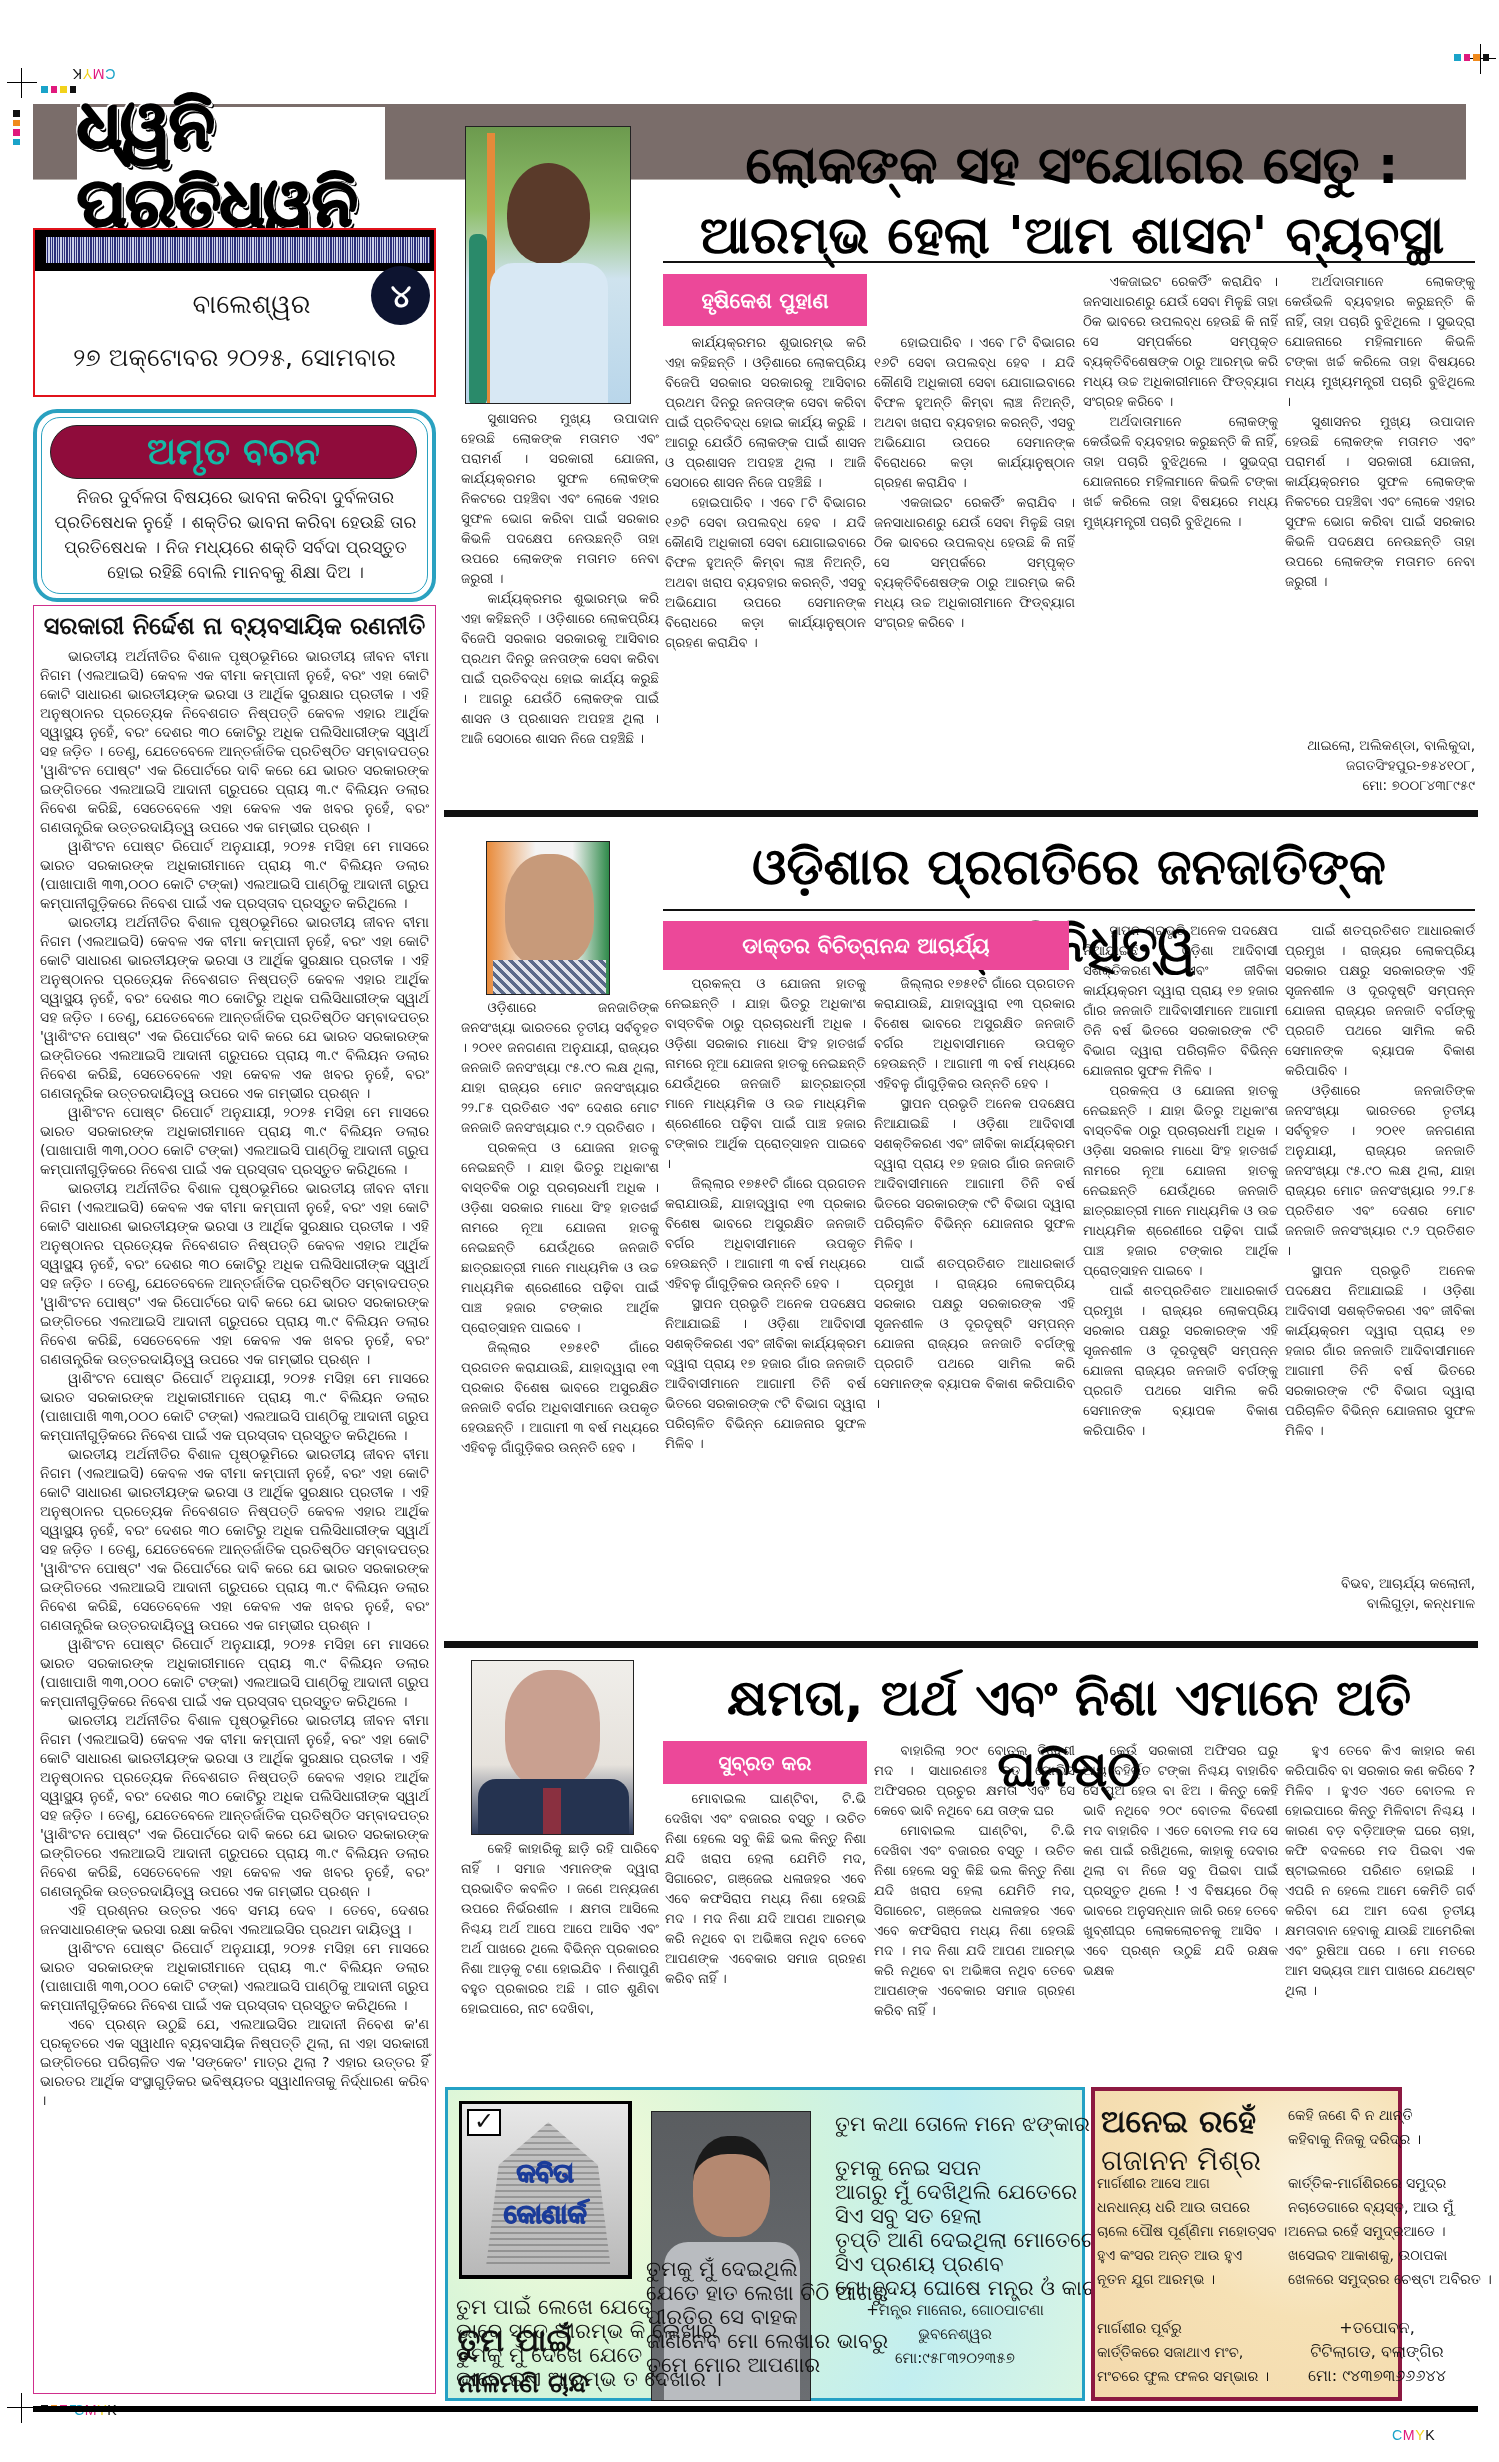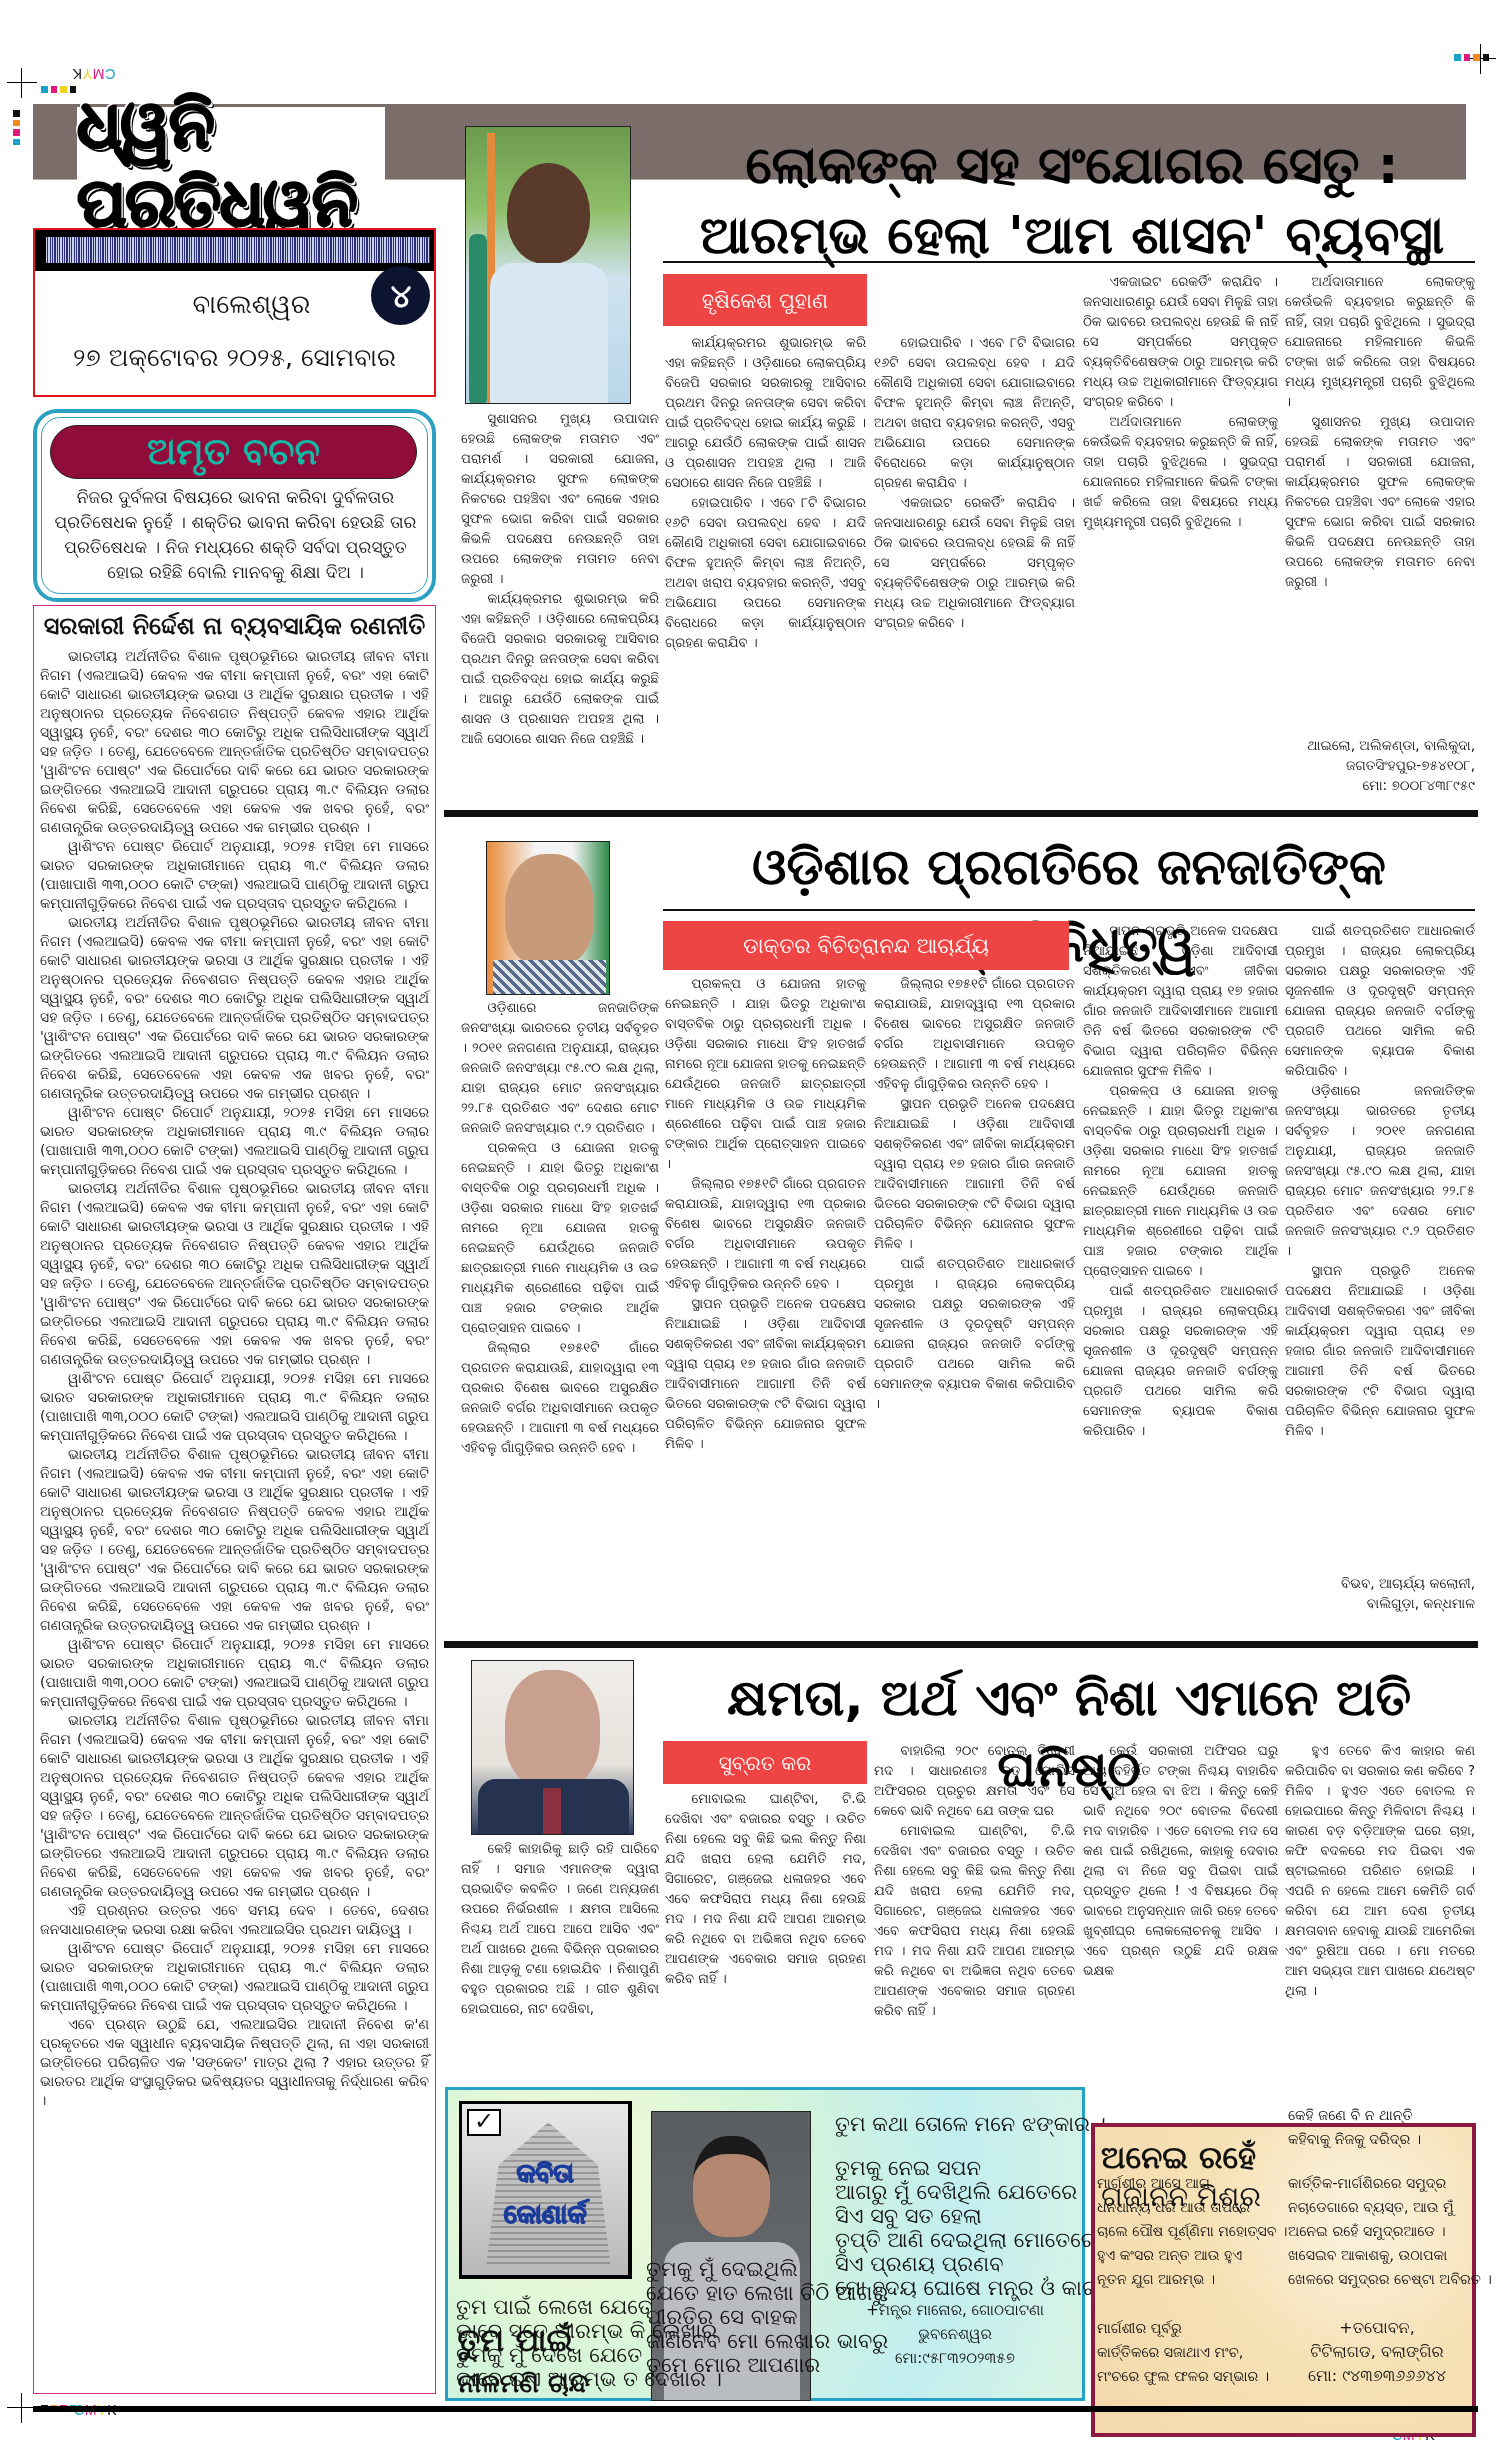--- a/index.html
+++ b/index.html
@@ -39,29 +39,29 @@
   
   .lic { position: absolute; left: 33px; top: 605px; width: 403px; height: 1789px; border: 1.8px solid #cf2e8c; padding: 3.6px 6px; }
   .lic-title { font-size: 24px; font-weight: bold; text-align: center; line-height: 33px; margin-bottom: 4.7px; white-space: nowrap; }
   .lic-body { font-size: 14px; line-height: 19px; text-align: justify; }
   .lic-body p { text-indent: 2em; }
 
   
   .rule { position: absolute; height: 2.4px; background: #111; }
   .rule.thick { height: 7.1px; }
   .headline { position: absolute; font-weight: bold; text-align: center; color: #000; }
-  .byline { position: absolute; background: #ef4444; color: #fff; text-align: right; font-weight: normal; display: flex; align-items: center; justify-content: center; }
+  .byline { position: absolute; background: #ec4899; color: #fff; text-align: right; font-weight: bold; display: flex; align-items: center; justify-content: center; }
   .photo { position: absolute; border: 1.8px solid #222; overflow: hidden; }
   .col { position: absolute; font-size: 13.3px; line-height: 20px; text-align: justify; overflow: hidden; }
   .col p { text-indent: 2em; }
   .sig { position: absolute; font-size: 13.6px; line-height: 20px; text-align: right; }
 
   
   .poem1 { position: absolute; left: 445px; top: 2087px; width: 640px; height: 314px; border: 3.6px solid #24a1c5; background: radial-gradient(circle at 20% 30%, #f7fbd9 0, #d6f5d8 35%, #c2eef0 70%, #d9f5e3 100%); }
-  .poem2 { position: absolute; left: 1091px; top: 2087px; width: 385px; height: 314px; border: 4.1px solid #8c1941; background: radial-gradient(circle at 70% 30%, #fbf3e0 0, #f6e1b5 45%, #f3d9ac 100%); margin-top: 36px; }
+  .poem2 { position: absolute; left: 1091px; top: 2087px; width: 311px; height: 314px; border: 4.1px solid #8c1941; background: radial-gradient(circle at 70% 30%, #fbf3e0 0, #f6e1b5 45%, #f3d9ac 100%); }
   .kavita-logo { position: absolute; left: 10.7px; top: 10.7px; width: 173px; height: 178px; background: #000; padding: 3.6px; }
   .kavita-logo .inner { width: 100%; height: 100%; background: linear-gradient(180deg,#e8e8e8,#b8b8b8); position: relative; }
   .kavita-logo .temple { position: absolute; left: 24px; top: 18px; width: 124px; height: 142px; background: repeating-linear-gradient(0deg, #888 0 2.4px, #bbb 2.4px 6px); clip-path: polygon(50% 0, 90% 30%, 100% 100%, 0 100%, 10% 30%); opacity: .8; }
   .kavita-logo .k1, .kavita-logo .k2 { position: absolute; width: 100%; text-align: center; font-weight: bold; font-size: 26px; color: #d8233d; -webkit-text-stroke: 1.2px #1a3c9a; }
   .kavita-logo .k1 { top: 54px; } .kavita-logo .k2 { top: 95px; }
   .tick { position: absolute; left: 4.7px; top: 4.7px; width: 34px; height: 27px; border: 2.4px solid #000; background: #fff; font-size: 24px; line-height: 21.3px; text-align: center; }
   .poem-title { position: absolute; font-weight: bold; color: #111; }
   .poem-lines { position: absolute; font-size: 21px; line-height: 24px; }
   .poem-lines div { white-space: nowrap; }
   .poem-sig { position: absolute; text-align: center; font-size: 15px; line-height: 24px; }

